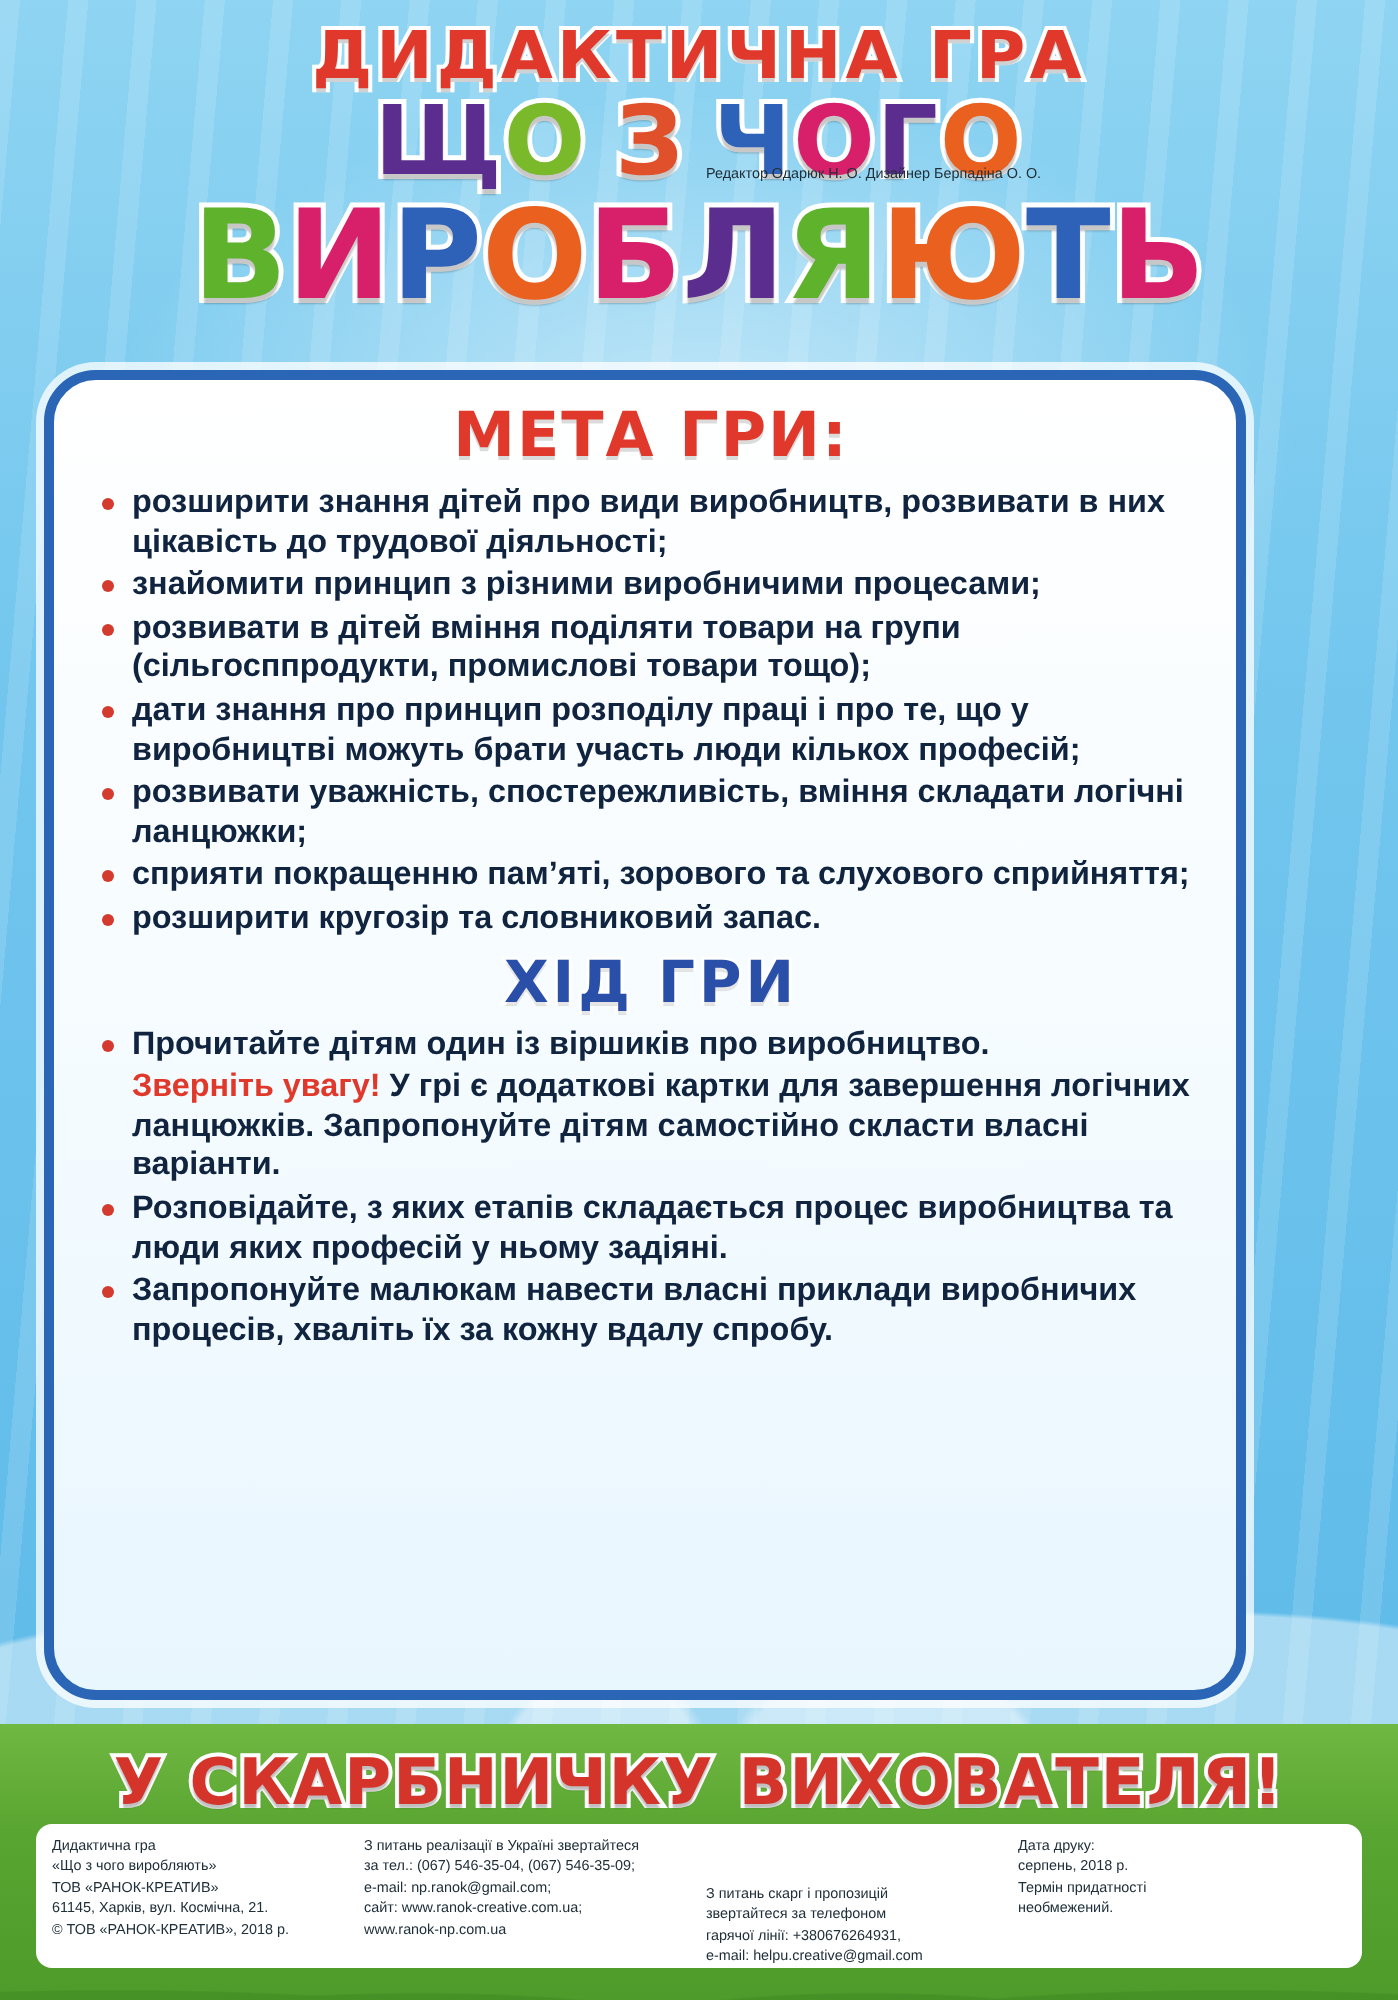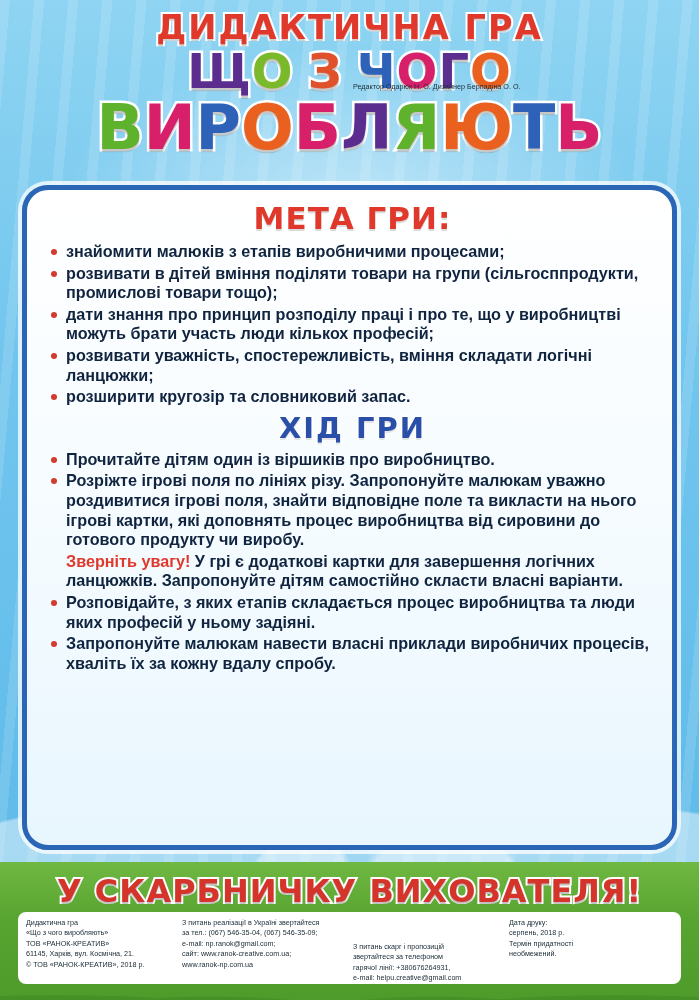--- a/index.html
+++ b/index.html
@@ -55,21 +55,21 @@
   .bigline span{
     -webkit-text-stroke:5px #ffffff;
     paint-order:stroke fill;
     display:inline-block;
     text-shadow:0 3px 1px rgba(0,0,0,.22);
   }
   .sp{ -webkit-text-stroke:0 !important; width:14px;}
 
   
   .panel{
-    position:absolute;left:22px;top:185px;width:655px;height:665px;
+    position:absolute;left:22px;top:185px;width:601px;height:665px;
     background:linear-gradient(180deg,#ffffff 0%,#f4fbff 55%,#e8f6fe 100%);
     border:5px solid #2a66b5;
     border-radius:26px;
     box-shadow:0 0 0 4px rgba(255,255,255,.75);
     z-index:5;
     box-sizing:border-box;
     padding:8px 16px 8px 22px;
   }
   .sect-title{
     text-align:center;font-family:"DejaVu Sans", sans-serif;font-weight:bold;
@@ -166,32 +166,33 @@
   <div class="kicker">ДИДАКТИЧНА ГРА</div>
   <div class="bigline l1" id="tl1"><span style="color: rgb(91, 45, 142);">Щ</span><span style="color: rgb(122, 185, 41);">О</span><span class="sp">&nbsp;</span><span style="color: rgb(224, 80, 42);">З</span><span class="sp">&nbsp;</span><span style="color: rgb(46, 98, 184);">Ч</span><span style="color: rgb(216, 31, 106);">О</span><span style="color: rgb(91, 45, 142);">Г</span><span style="color: rgb(233, 96, 31);">О</span></div>
   <div class="bigline l2" id="tl2"><span style="color: rgb(95, 178, 44);">В</span><span style="color: rgb(216, 31, 106);">И</span><span style="color: rgb(46, 98, 184);">Р</span><span style="color: rgb(233, 96, 31);">О</span><span style="color: rgb(216, 31, 106);">Б</span><span style="color: rgb(91, 45, 142);">Л</span><span style="color: rgb(95, 178, 44);">Я</span><span style="color: rgb(233, 96, 31);">Ю</span><span style="color: rgb(46, 98, 184);">Т</span><span style="color: rgb(216, 31, 106);">Ь</span></div>
 </div>
 
 <div class="panel">
 
   <div class="sect-title title-meta">МЕТА ГРИ:</div>
 
   <ul class="bl" id="goal-list">
-      <li>знайомити малюків з етапів виробничими процесами;</li>
+      <li>розширити знання дітей про види виробництв, розвивати в них цікавість до трудової діяльності;</li>
+      <li>знайомити принцип з різними виробничими процесами;</li>
       <li>розвивати в дітей вміння поділяти товари на групи (сільгосппродукти, промислові товари тощо);</li>
       <li>дати знання про принцип розподілу праці і про те, що у виробництві можуть брати участь люди кількох професій;</li>
       <li>розвивати уважність, спостережливість, вміння складати логічні ланцюжки;</li>
+      <li>сприяти покращенню пам’яті, зорового та слухового сприйняття;</li>
       <li>розширити кругозір та словниковий запас.</li>
     </ul>
 
   <div class="sect-title title-hid">ХІД ГРИ</div>
 
   <ul class="bl" id="course-list">
       <li>Прочитайте дітям один із віршиків про виробництво.</li>
-      <li>Розріжте ігрові поля по лініях різу. Запропонуйте малюкам уважно роздивитися ігрові поля, знайти відповідне поле та викласти на нього ігрові картки, які доповнять процес виробництва від сировини до готового продукту чи виробу.</li>
       <li class="nodot"><span class="attn">Зверніть увагу!</span> У грі є додаткові картки для завершення логічних ланцюжків. Запропонуйте дітям самостійно скласти власні варіанти.</li>
       <li>Розповідайте, з яких етапів складається процес виробництва та люди яких професій у ньому задіяні.</li>
       <li>Запропонуйте малюкам навести власні приклади виробничих процесів, хваліть їх за кожну вдалу спробу.</li>
     </ul>
 
 </div>
 
 <div class="greenband">
   <div class="grass"></div>
 </div>

